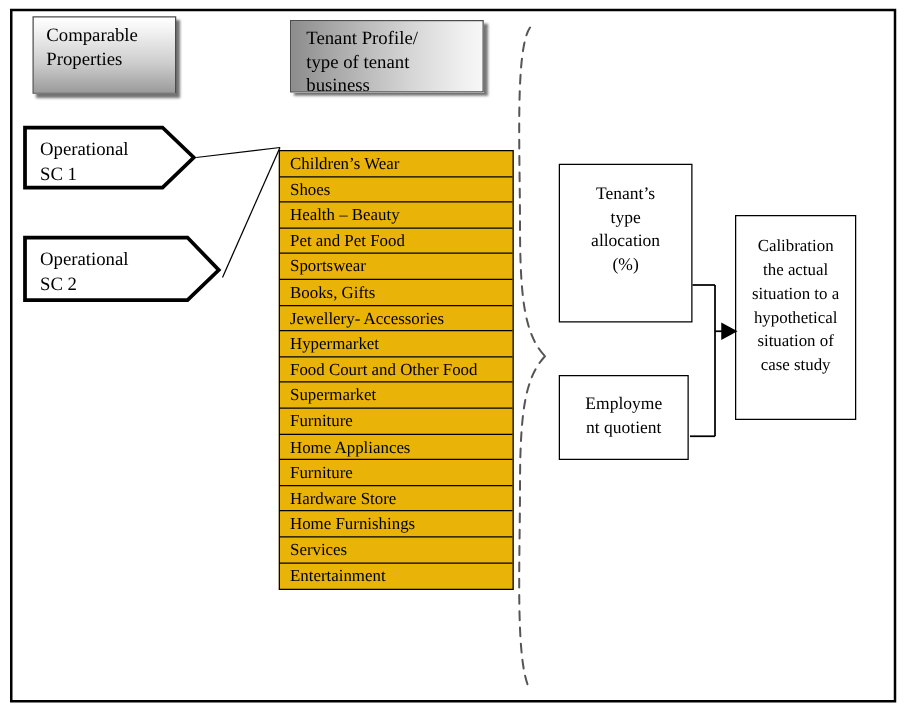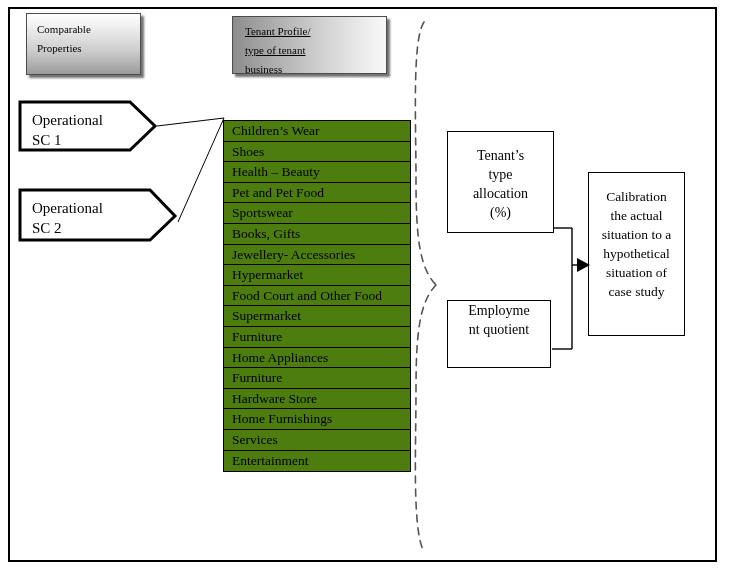--- a/index.html
+++ b/index.html
@@ -30,21 +30,21 @@
     border: 2px solid #000;
     box-sizing: border-box;
   }
 
   
   .grad-box {
     position: absolute;
     box-sizing: border-box;
     border: 1px solid #4c4c4c;
     color: #000;
-    font-size: 11px;
+    font-size: 15px;
     line-height: 19px;
     overflow: hidden;
     box-shadow: 3px 3px 2px rgba(90,90,90,0.85);
   }
   .grad-box .inner {
     padding: 6px 0 0 10px;
   }
   #comparable-properties {
     left: 26px;
     top: 13px;
@@ -79,21 +79,21 @@
   #op-sc-2 { left: 18px; top: 188px; }
 
   
   #category-list {
     position: absolute;
     left: 223px;
     top: 120px;
     width: 188px;
     border: 1px solid #000;
     box-sizing: border-box;
-    background: #4d7c0f;
+    background: #eab308;
   }
   #category-list .row {
     height: 20.6px;
     line-height: 20.6px;
     border-bottom: 1px solid #000;
     box-sizing: border-box;
     font-size: 13.5px;
     padding-left: 8px;
     color: #000;
     white-space: nowrap;
@@ -109,28 +109,29 @@
     background: #fff;
     color: #000;
     text-align: center;
     font-size: 14px;
     line-height: 19px;
   }
   #tenant-allocation {
     left: 447px;
     top: 131px;
     width: 107px;
-    height: 102px;
+    height: 127px;
     padding-top: 14px;
   }
   #employment-quotient {
     left: 447px;
     top: 300px;
     width: 104px;
     height: 68px;
+    padding-top: 13px;
   }
   #calibration {
     left: 588px;
     top: 172px;
     width: 97px;
     height: 164px;
     padding-top: 14px;
     font-size: 13.5px;
     line-height: 19px;
   }
@@ -150,21 +151,21 @@
 <div id="canvas">
 
   <div class="outer-frame"></div>
 
   <div class="grad-box" id="comparable-properties">
     <div class="inner" style="white-space:pre-line;">Comparable
 Properties</div>
   </div>
 
   <div class="grad-box" id="tenant-profile">
-    <div class="inner" style="white-space:pre-line;text-decoration:underline;">Tenant Profile/
+    <div class="inner" style="white-space:pre-line;">Tenant Profile/
 type of tenant
 business</div>
   </div>
 
   <div class="pentagon-wrap" id="op-sc-1">
     <svg width="140" height="52" viewBox="0 0 140 52">
       <polygon points="2,2 112,2 137,26 112,50 2,50" fill="#ffffff" stroke="#000000" stroke-width="3"></polygon>
     </svg>
     <div class="pentagon-label">Operational
 SC 1</div>

